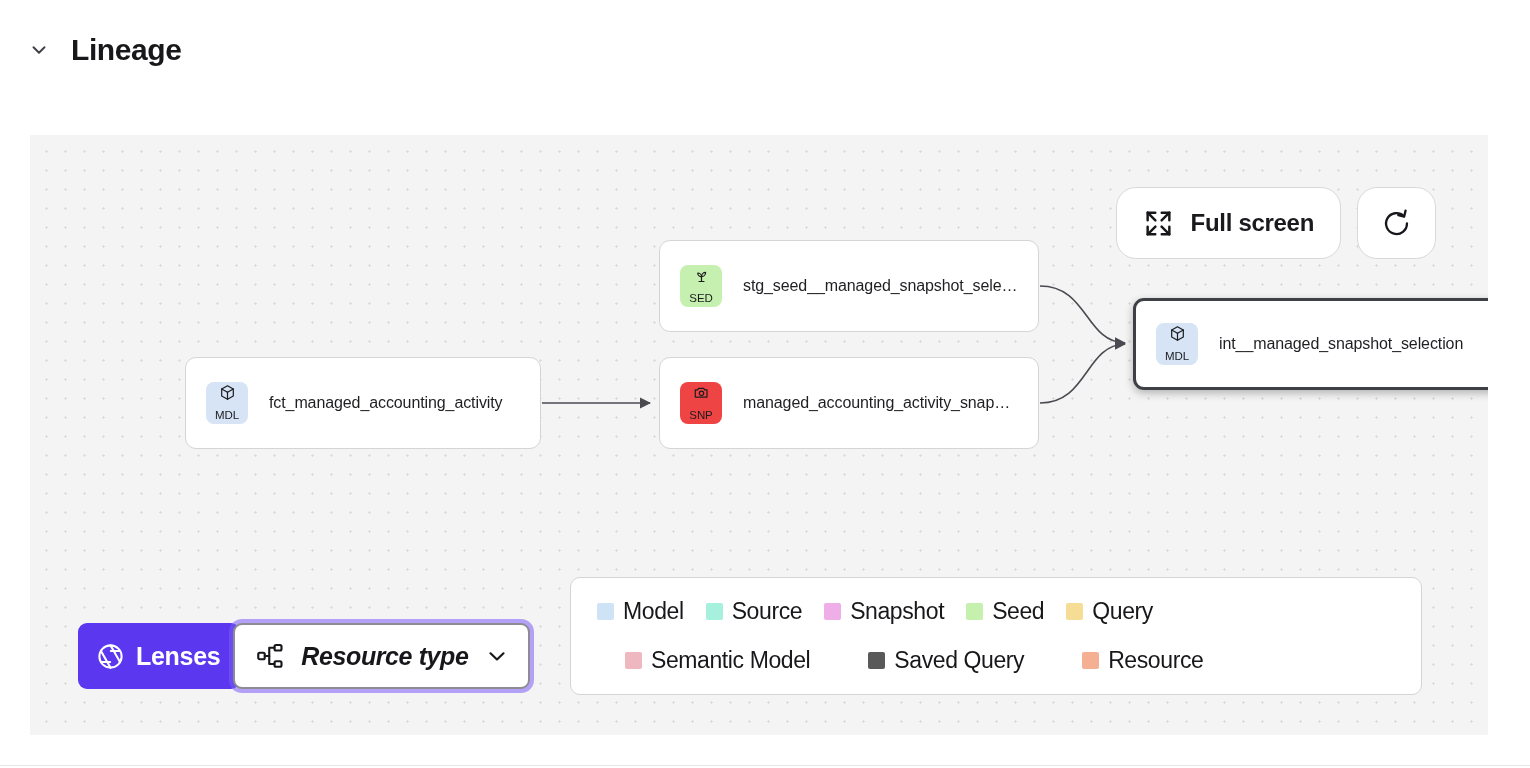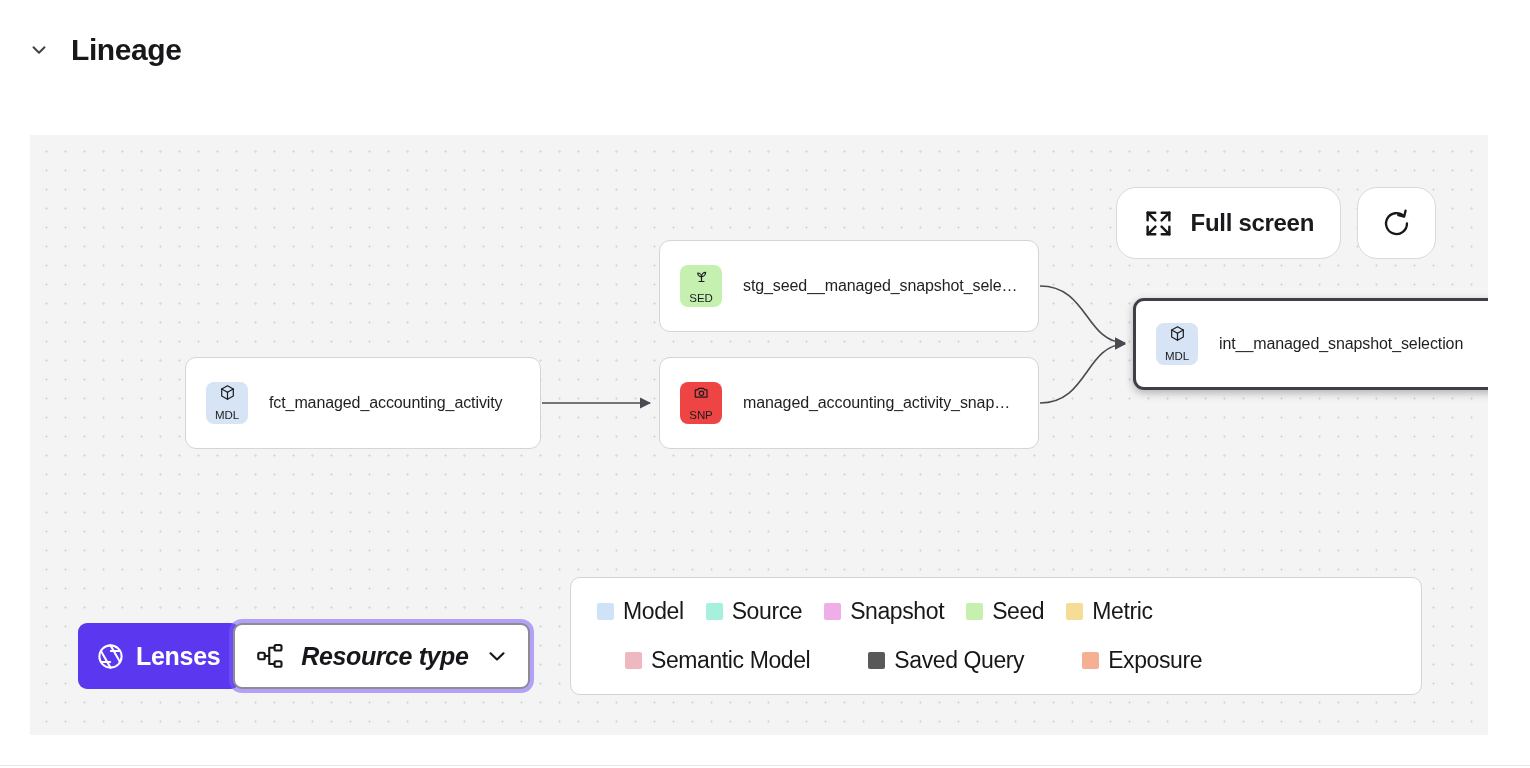--- a/index.html
+++ b/index.html
@@ -293,35 +293,35 @@
         <div class="legend-item">
           <span class="legend-swatch" style="background:#efaee8"></span>
           <span class="legend-text">Snapshot</span>
         </div>
         <div class="legend-item">
           <span class="legend-swatch" style="background:#c6f0ae"></span>
           <span class="legend-text">Seed</span>
         </div>
         <div class="legend-item">
           <span class="legend-swatch" style="background:#f5dd96"></span>
-          <span class="legend-text">Metric</span>
+          <span class="legend-text">Query</span>
         </div>
       </div>
       <div class="legend-row row-2">
         <div class="legend-item">
           <span class="legend-swatch" style="background:#efb8c0"></span>
           <span class="legend-text">Semantic Model</span>
         </div>
         <div class="legend-item">
           <span class="legend-swatch" style="background:#595959"></span>
           <span class="legend-text">Saved Query</span>
         </div>
         <div class="legend-item">
           <span class="legend-swatch" style="background:#f5b094"></span>
-          <span class="legend-text">Exposure</span>
+          <span class="legend-text">Resource</span>
         </div>
       </div>
     </div>
 
   </div>
 
   <div class="page-divider"></div>
 </div>
 
 </body></html>

